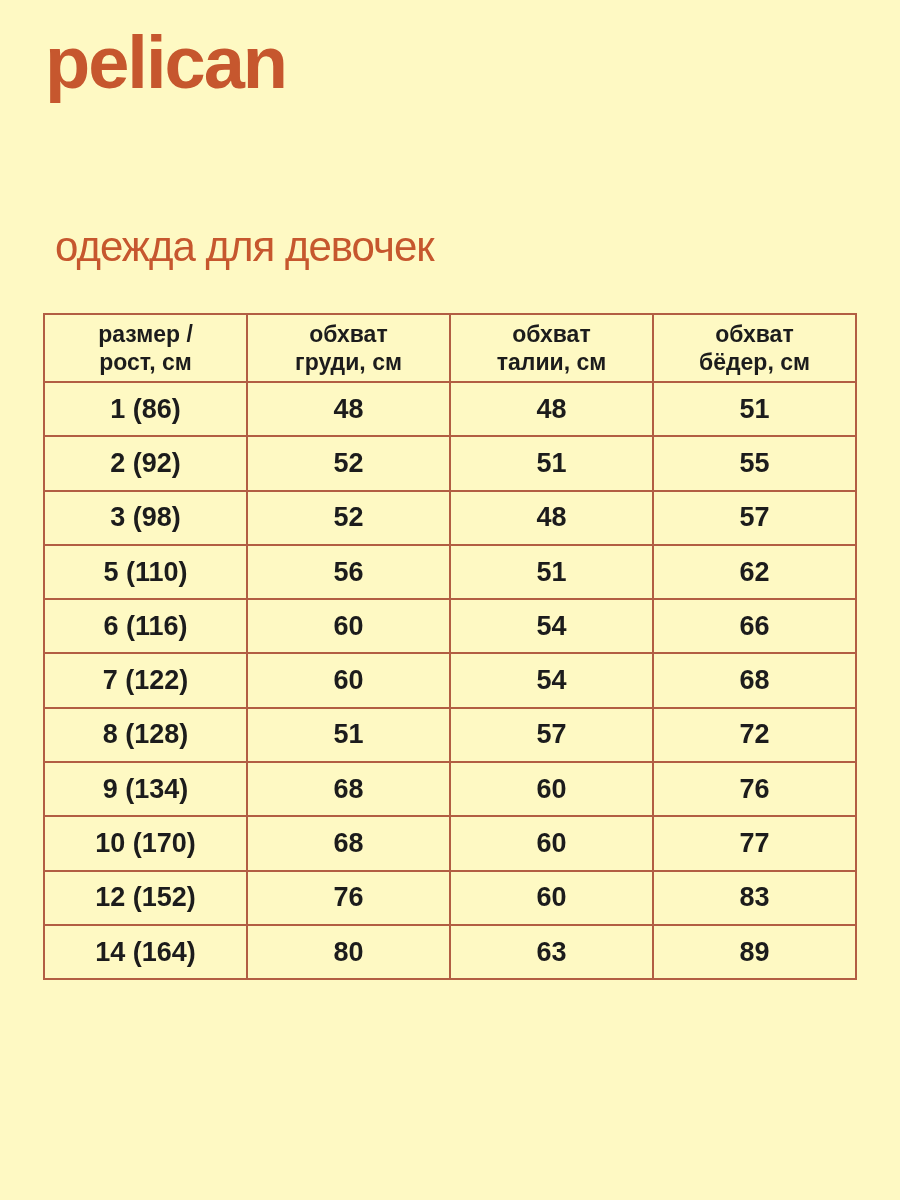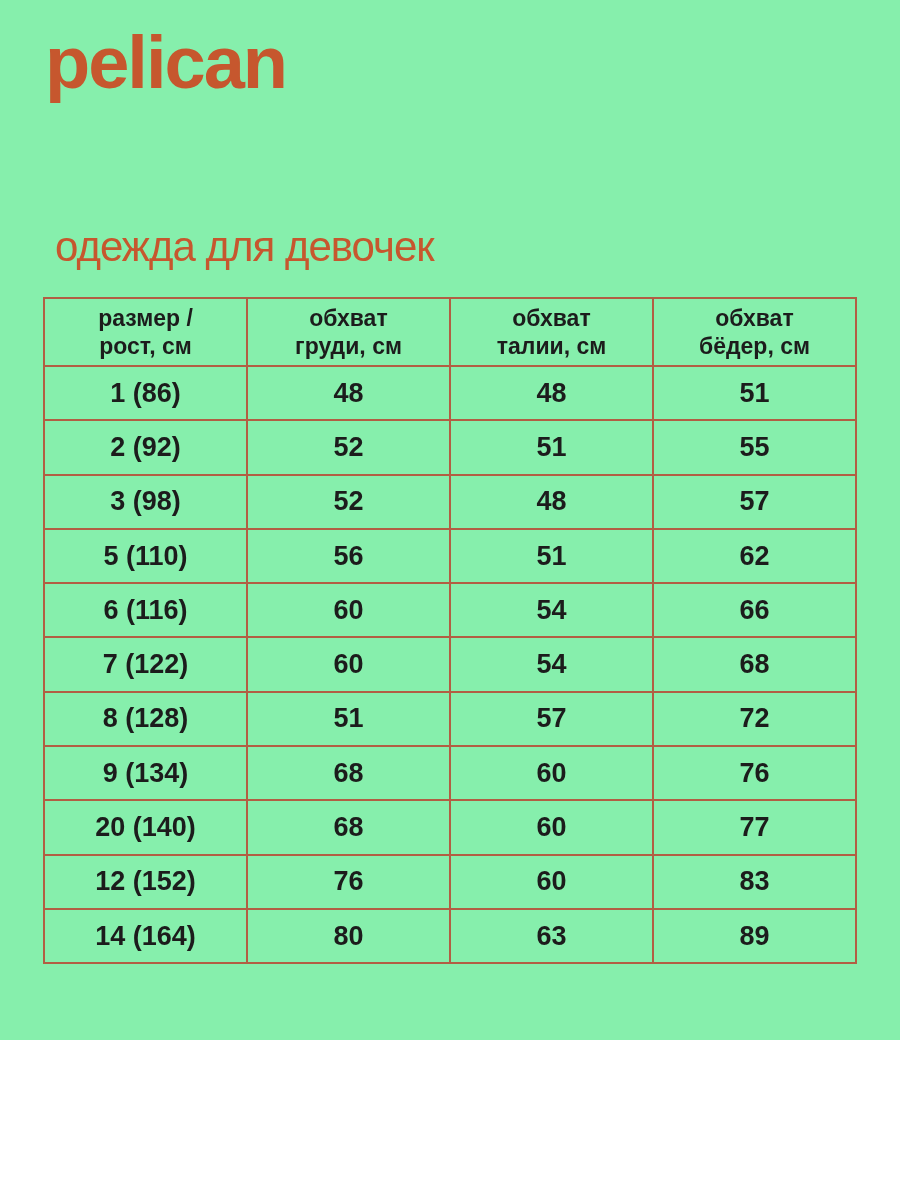--- a/index.html
+++ b/index.html
@@ -4,22 +4,22 @@
 <style>
   html, body {
     margin: 0;
     padding: 0;
     background: #ffffff;
     font-family: "Liberation Sans", sans-serif;
   }
   .page {
     position: relative;
     width: 900px;
-    height: 1040px;
-    background: #86efac;
+    height: 1200px;
+    background: #fef9c3;
     overflow: hidden;
   }
   .logo {
     position: absolute;
     left: 45px;
     top: 26px;
     font-size: 74px;
     font-weight: bold;
     letter-spacing: -2px;
     color: #c6572e;
@@ -32,21 +32,21 @@
     margin: 10px;
     font-size: 42px;
     font-weight: normal;
     letter-spacing: -1px;
     color: #c6572e;
     line-height: 1.1;
   }
   table.size-table {
     position: absolute;
     left: 43px;
-    top: 297px;
+    top: 313px;
     width: 814px;
     border-collapse: collapse;
     table-layout: fixed;
   }
   .size-table th,
   .size-table td {
     border: 2px solid #b25e43;
     text-align: center;
     vertical-align: middle;
     color: #1c1c1c;
@@ -137,21 +137,21 @@
         <td>57</td>
         <td>72</td>
       </tr>
       <tr>
         <td>9 (134)</td>
         <td>68</td>
         <td>60</td>
         <td>76</td>
       </tr>
       <tr>
-        <td>20 (140)</td>
+        <td>10 (170)</td>
         <td>68</td>
         <td>60</td>
         <td>77</td>
       </tr>
       <tr>
         <td>12 (152)</td>
         <td>76</td>
         <td>60</td>
         <td>83</td>
       </tr>

